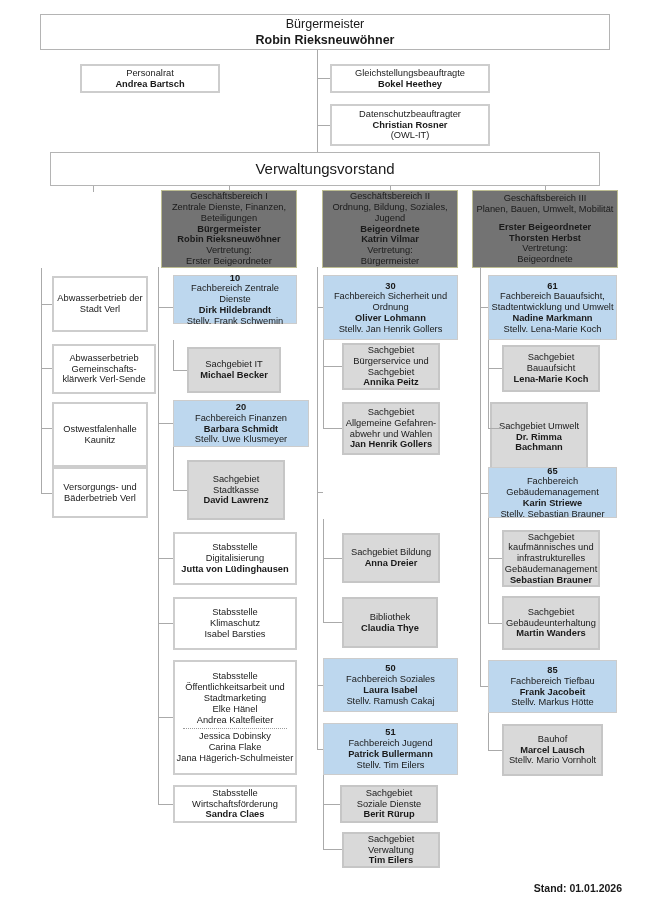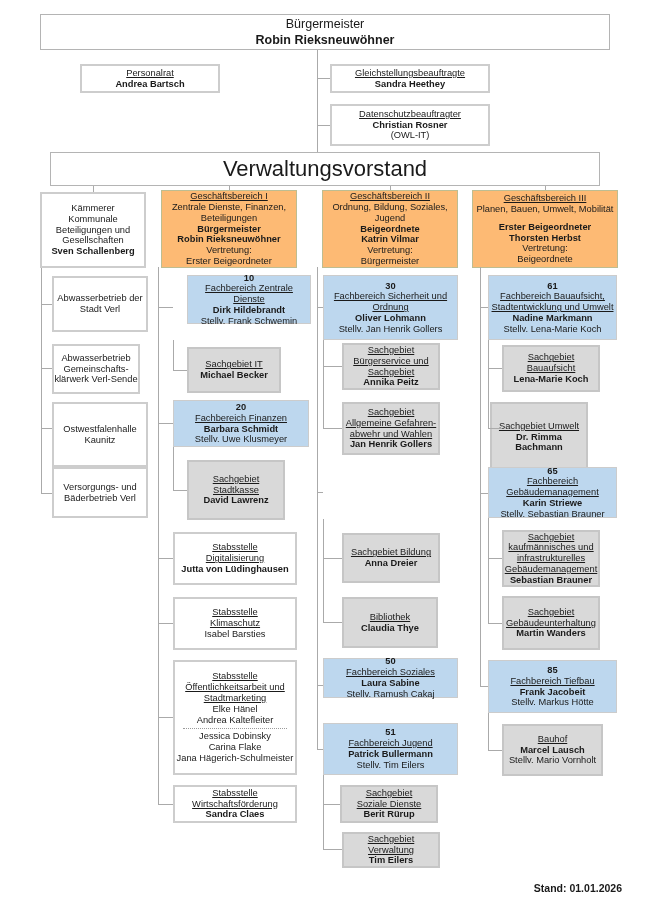--- a/index.html
+++ b/index.html
@@ -7,31 +7,31 @@
     position:relative;width:650px;height:920px;background:#ffffff;
     font-family:"Liberation Sans","DejaVu Sans",sans-serif;color:#1a1a1a;
     overflow:hidden;
   }
   .box{
     position:absolute;box-sizing:border-box;
     display:flex;flex-direction:column;justify-content:center;align-items:center;
     text-align:center;font-size:9.3px;line-height:1.16;padding:2px 1px;
   }
   .ln{white-space:nowrap;}
-  .ln.u{text-decoration:underline;}
+  .ln.u{}
   .ln.b{font-weight:bold;}
   .ln.hr{width:104px;height:0;border-top:1px dotted #9a9a9a;margin:3px auto 2px auto;}
   .ln.sp{height:11px;}
   .white-lg{background:#ffffff;border:1px solid #b4b4b4;}
   .white-sm{background:#ffffff;border:2px solid #cdcdcd;}
-  .yellow{background:#fdba74;border:1px solid #bdbd92;}
+  .yellow{background:#737373;border:1px solid #bdbd92;}
   .blue{background:#bdd7ee;border:1px solid #cccccc;}
   .gray{background:#d9d9d9;border:2px solid #c6c6c6;}
   .title-box{font-size:12.5px;line-height:1.3;}
-  .vv-box{font-size:22px;}
+  .vv-box{font-size:15px;}
   .vl{position:absolute;width:1px;background:#aaaaaa;}
   .hl{position:absolute;height:1px;background:#aaaaaa;}
   #stand{
     position:absolute;right:28px;top:882px;font-weight:bold;font-size:10.5px;
   }
 </style>
 </head>
 <body>
 
 <div id="chart">
@@ -41,40 +41,33 @@
       <div class="ln b">Robin Rieksneuwöhner</div>
     </div>
 
   <div class="box white-sm" style="left:80px;top:64px;width:140px;height:29px">
       <div class="ln u">Personalrat</div>
       <div class="ln b">Andrea Bartsch</div>
     </div>
 
   <div class="box white-sm" style="left:330px;top:64px;width:160px;height:29px">
       <div class="ln u">Gleichstellungsbeauftragte</div>
-      <div class="ln b">Sandra Heethey</div>
+      <div class="ln b">Bokel Heethey</div>
     </div>
 
   <div class="box white-sm" style="left:330px;top:104px;width:160px;height:42px">
       <div class="ln u">Datenschutzbeauftragter</div>
       <div class="ln b">Christian Rosner</div>
       <div class="ln">(OWL-IT)</div>
     </div>
 
   <div class="box white-lg vv-box" style="left:50px;top:152px;width:550px;height:34px">
       <div class="ln">Verwaltungsvorstand</div>
     </div>
 
-  <div class="box white-sm" style="left:40px;top:192px;width:106px;height:76px">
-      <div class="ln">Kämmerer</div>
-      <div class="ln">Kommunale</div>
-      <div class="ln">Beteiligungen und</div>
-      <div class="ln">Gesellschaften</div>
-      <div class="ln b">Sven Schallenberg</div>
-    </div>
   <div class="box yellow" style="left:161px;top:190px;width:136px;height:78px">
       <div class="ln u">Geschäftsbereich I</div>
       <div class="ln">Zentrale Dienste, Finanzen,</div>
       <div class="ln">Beteiligungen</div>
       <div class="ln b">Bürgermeister</div>
       <div class="ln b">Robin Rieksneuwöhner</div>
       <div class="ln">Vertretung:</div>
       <div class="ln">Erster Beigeordneter</div>
     </div>
   <div class="box yellow" style="left:322px;top:190px;width:136px;height:78px">
@@ -93,35 +86,35 @@
       <div class="ln b">Erster Beigeordneter</div>
       <div class="ln b">Thorsten Herbst</div>
       <div class="ln">Vertretung:</div>
       <div class="ln">Beigeordnete</div>
     </div>
 
   <div class="box white-sm" style="left:52px;top:276px;width:96px;height:56px">
       <div class="ln">Abwasserbetrieb der</div>
       <div class="ln">Stadt Verl</div>
     </div>
-  <div class="box white-sm" style="left:52px;top:344px;width:88px;height:50px">
+  <div class="box white-sm" style="left:52px;top:344px;width:104px;height:50px">
       <div class="ln">Abwasserbetrieb</div>
       <div class="ln">Gemeinschafts-</div>
       <div class="ln">klärwerk Verl-Sende</div>
     </div>
   <div class="box white-sm" style="left:52px;top:402px;width:96px;height:65px">
       <div class="ln">Ostwestfalenhalle</div>
       <div class="ln">Kaunitz</div>
     </div>
   <div class="box white-sm" style="left:52px;top:467px;width:96px;height:51px">
       <div class="ln">Versorgungs- und</div>
       <div class="ln">Bäderbetrieb Verl</div>
     </div>
 
-  <div class="box blue" style="left:187px;top:275px;width:124px;height:49px">
+  <div class="box blue" style="left:173px;top:275px;width:124px;height:49px">
       <div class="ln b">10</div>
       <div class="ln u">Fachbereich Zentrale</div>
       <div class="ln u">Dienste</div>
       <div class="ln b">Dirk Hildebrandt</div>
       <div class="ln">Stellv. Frank Schwemin</div>
     </div>
   <div class="box gray" style="left:187px;top:347px;width:94px;height:46px">
       <div class="ln u">Sachgebiet IT</div>
       <div class="ln b">Michael Becker</div>
     </div>
@@ -183,24 +176,24 @@
       <div class="ln b">Jan Henrik Gollers</div>
     </div>
   <div class="box gray" style="left:342px;top:533px;width:98px;height:50px">
       <div class="ln u">Sachgebiet Bildung</div>
       <div class="ln b">Anna Dreier</div>
     </div>
   <div class="box gray" style="left:342px;top:597px;width:96px;height:51px">
       <div class="ln u">Bibliothek</div>
       <div class="ln b">Claudia Thye</div>
     </div>
-  <div class="box blue" style="left:323px;top:658px;width:135px;height:40px">
+  <div class="box blue" style="left:323px;top:658px;width:135px;height:54px">
       <div class="ln b">50</div>
       <div class="ln u">Fachbereich Soziales</div>
-      <div class="ln b">Laura Sabine</div>
+      <div class="ln b">Laura Isabel</div>
       <div class="ln">Stellv. Ramush Cakaj</div>
     </div>
   <div class="box blue" style="left:323px;top:723px;width:135px;height:52px">
       <div class="ln b">51</div>
       <div class="ln u">Fachbereich Jugend</div>
       <div class="ln b">Patrick Bullermann</div>
       <div class="ln">Stellv. Tim Eilers</div>
     </div>
   <div class="box gray" style="left:340px;top:785px;width:98px;height:38px">
       <div class="ln u">Sachgebiet</div>

